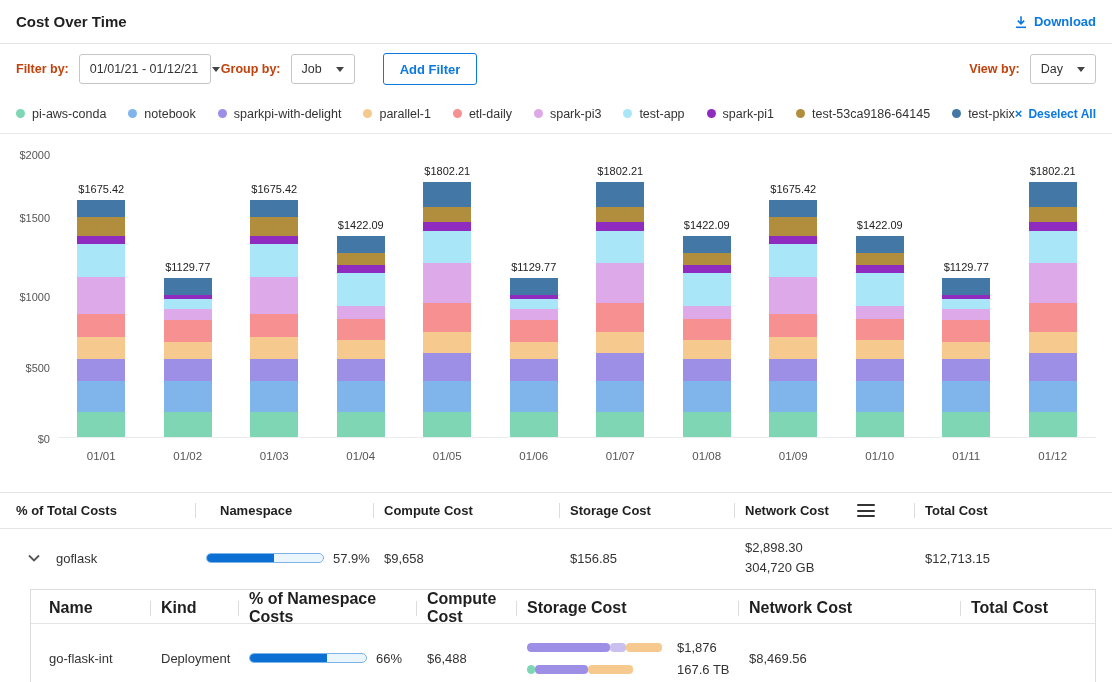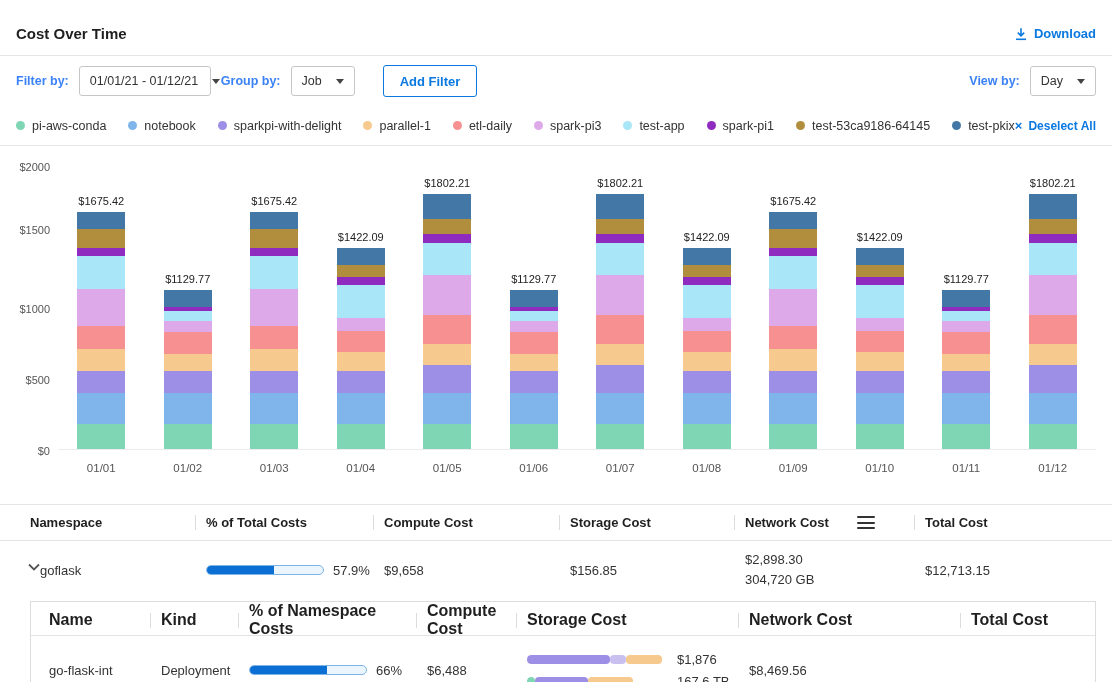--- a/index.html
+++ b/index.html
@@ -2,28 +2,28 @@
 <html><head>
 <meta charset="utf-8">
 <style>
   * { box-sizing: border-box; margin: 0; padding: 0; }
   html, body { background: #f4f4f4; }
   body { font-family: "Liberation Sans", "DejaVu Sans", sans-serif; color: #333; }
   .app { width: 1112px; height: 682px; background: #fff; overflow: hidden; position: relative; }
 
   
   .topbar { height: 44px; display: flex; align-items: center; justify-content: space-between;
-            padding: 0 16px; border-bottom: 1px solid #e4e4e4; margin-top: 12px; }
+            padding: 0 16px; border-bottom: 1px solid #e4e4e4; }
   .topbar h1 { font-size: 15px; font-weight: 700; color: #1f1f1f; }
   .download { display: inline-flex; align-items: center; gap: 6px; color: #0b79e0;
               font-size: 13px; font-weight: 700; cursor: pointer; text-decoration: none; }
 
   
   .filterbar { height: 50px; display: flex; align-items: center; gap: 10px; padding: 0 16px; }
-  .lbl { font-size: 12.5px; font-weight: 700; color: #3b82f6; white-space: nowrap; }
+  .lbl { font-size: 12.5px; font-weight: 700; color: #c2410c; white-space: nowrap; }
   .select { border: 1px solid #c6c6c6; border-radius: 3px; height: 30px; background: #fff;
             display: inline-flex; align-items: center; justify-content: space-between;
             padding: 0 10px; gap: 14px; font-size: 12.5px; color: #333; cursor: pointer; white-space: nowrap; }
   .caret { width: 0; height: 0; border-left: 4px solid transparent; border-right: 4px solid transparent;
            border-top: 5px solid #444; display: inline-block; }
   .daterange { width: 132px; }
   .add-filter { margin-left: 18px; height: 32px; padding: 0 16px; background: #fff;
                 border: 1px solid #0b79e0; border-radius: 3px; color: #0b79e0;
                 font-size: 13px; font-weight: 700; cursor: pointer;
                 font-family: "Liberation Sans", "DejaVu Sans", sans-serif; }
@@ -61,21 +61,21 @@
   .thead { height: 36px; border-bottom: 1px solid #e4e4e4; }
   .th { display: flex; align-items: center; font-size: 13px; font-weight: 700; color: #1f1f1f;
         height: 100%; padding-right: 10px; position: relative; }
   .th .sep { margin-left: auto; width: 1px; height: 15px; background: #dcdcdc; }
   .th-first { padding-left: 14px; }
   .hamburger { margin-left: auto; width: 18px; height: 13px; display: flex; flex-direction: column;
                justify-content: space-between; cursor: pointer; margin-right: 10px; }
   .hamburger i { display: block; height: 2px; background: #333; border-radius: 1px; }
 
   .trow { height: 58px; font-size: 13px; color: #333; }
-  .namespace-cell { display: flex; gap: 0; padding-left: 12px; cursor: pointer; }
+  .namespace-cell { display: flex; align-items: center; gap: 16px; padding-left: 12px; cursor: pointer; }
   .chev { display: inline-flex; cursor: pointer; }
   .pct-cell { display: flex; align-items: center; gap: 9px; }
   .pbar { width: 118px; height: 10px; border: 1px solid #7db4e8; border-radius: 6px;
           background: #eaf5fd; overflow: hidden; flex: none; }
   .pfill { height: 100%; background: #0b6fd4; }
   .two-line { display: flex; flex-direction: column; gap: 3px; line-height: 1.25; }
 
   
   .subtable { margin: 2px 16px 0 30px; border: 1px solid #dcdcdc; background: #fff; }
   .sub-grid { display: grid; grid-template-columns: 112px 88px 178px 100px 222px 222px 1fr;
@@ -373,26 +373,26 @@
             <div class="seg" style="height: 15.6px; background: rgb(176, 142, 61);"></div>
             <div class="seg" style="height: 24.5px; background: rgb(67, 119, 166);"></div>
           </div>
           <div class="x-label">01/12</div>
         </div>
       </div>
   </div>
 
   <div class="table">
     <div class="row-grid thead">
+      <div class="th">
+        <span>% of Total Costs</span>
+          <span class="sep"></span>
+      </div>
       <div class="th th-first">
         <span>Namespace</span>
-          <span class="sep"></span>
-      </div>
-      <div class="th">
-        <span>% of Total Costs</span>
           <span class="sep"></span>
       </div>
       <div class="th">
         <span>Compute Cost</span>
           <span class="sep"></span>
       </div>
       <div class="th">
         <span>Storage Cost</span>
           <span class="sep"></span>
       </div>

